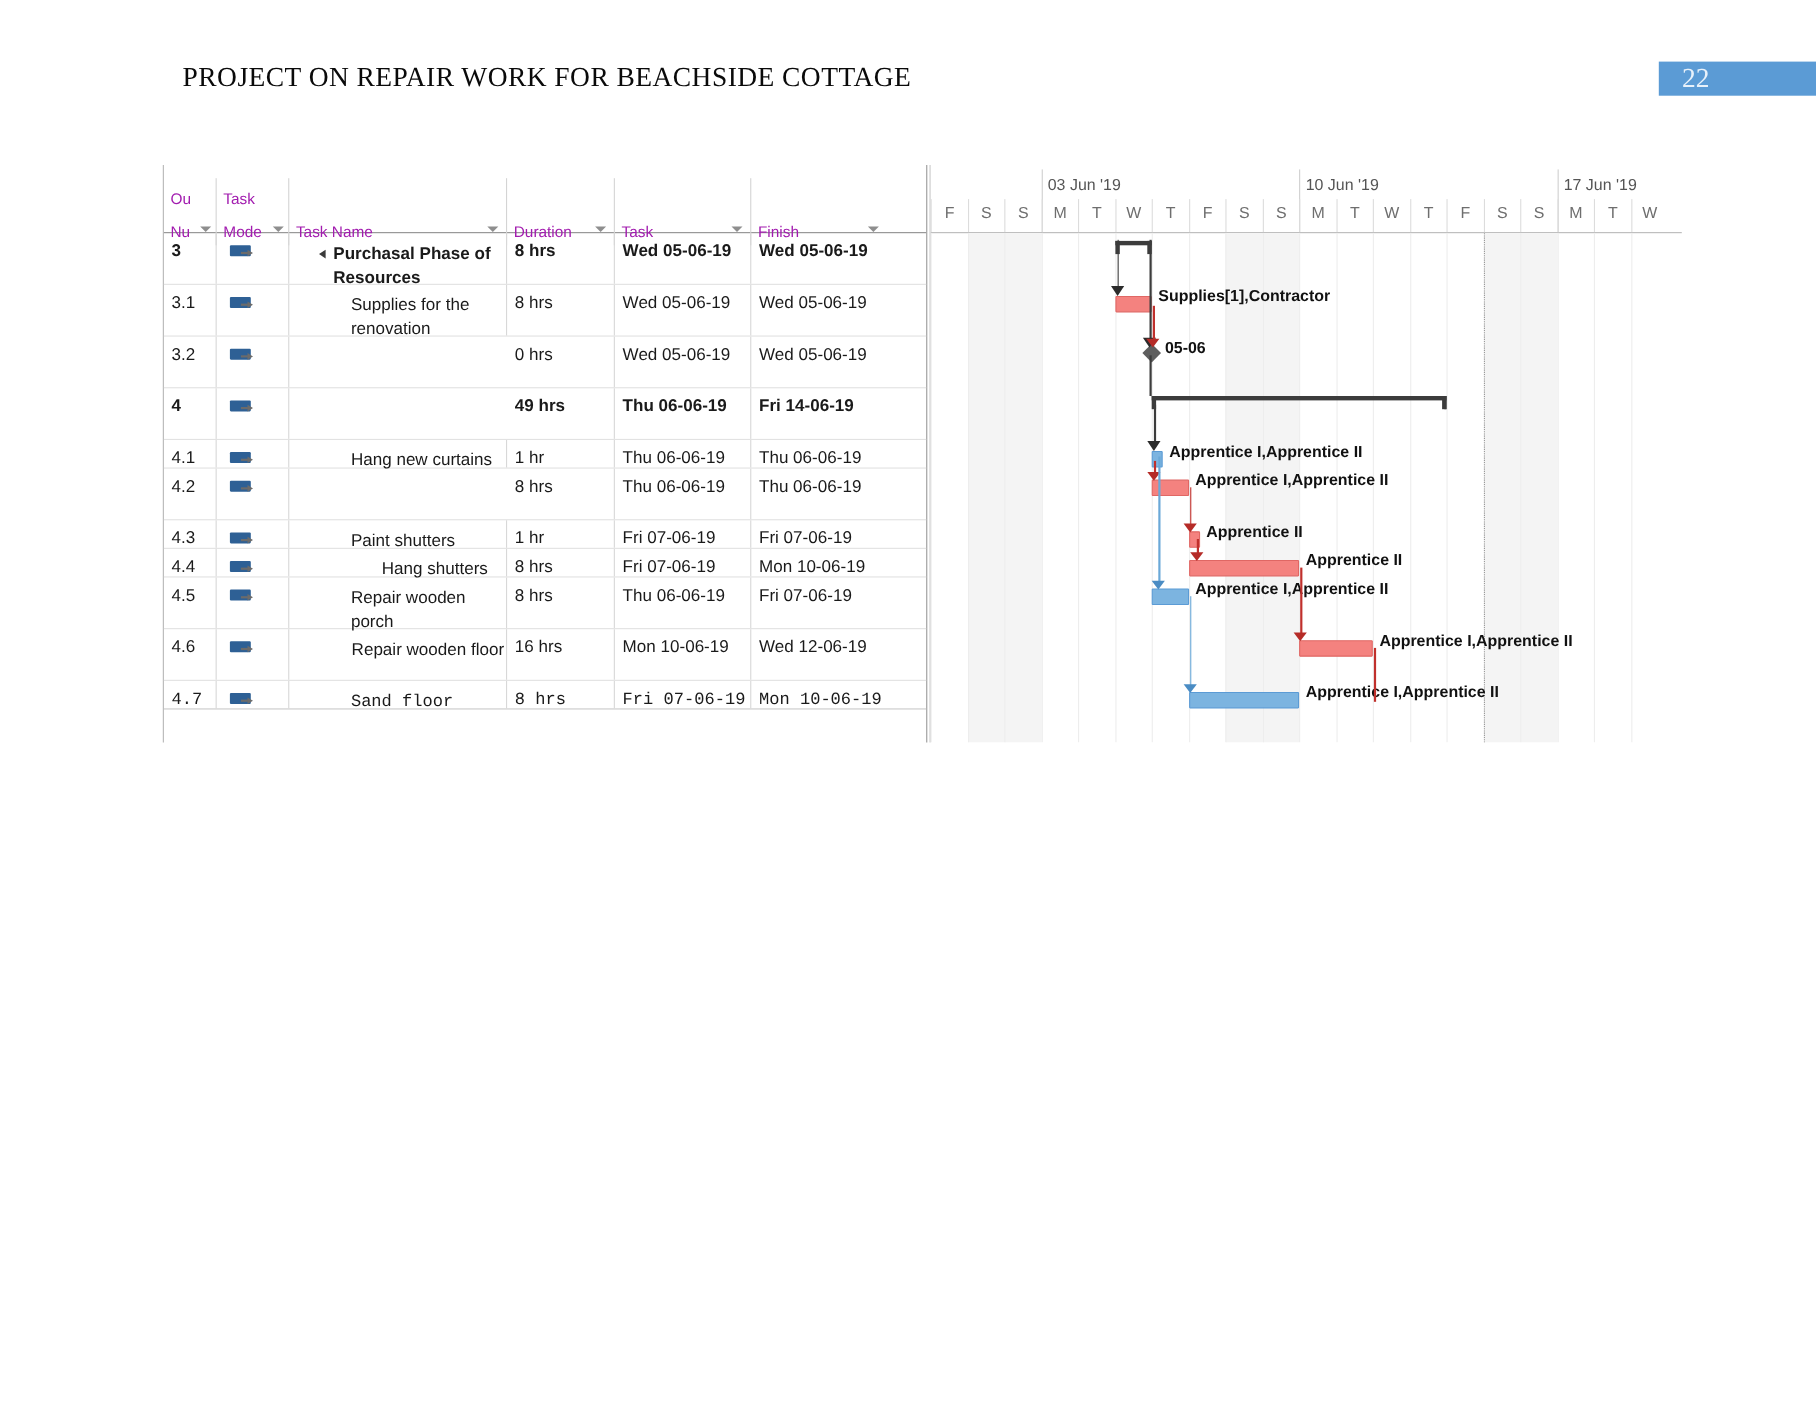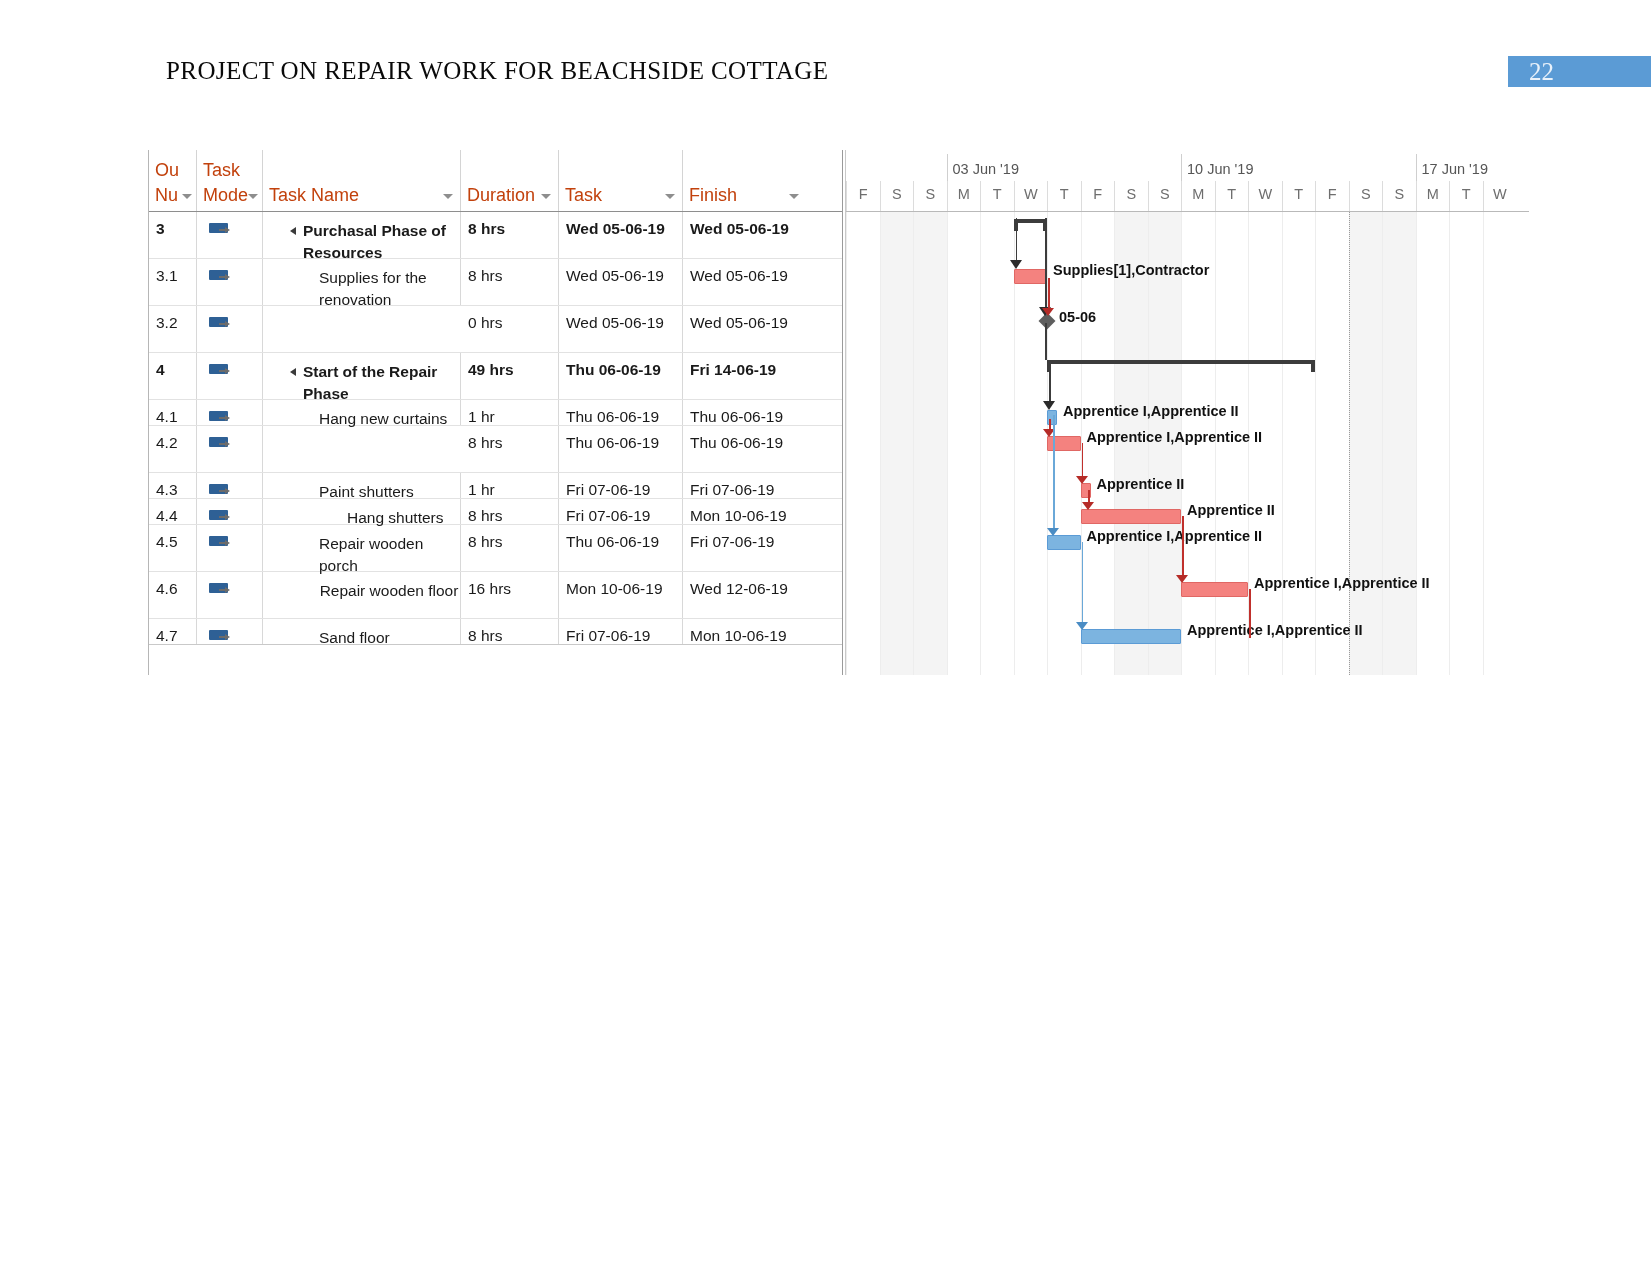--- a/index.html
+++ b/index.html
@@ -68,26 +68,26 @@
     box-sizing: border-box;
   }
   #grid-head {
     position: relative;
     height: 62px;
     border-bottom: 1px solid #8e8e8e;
     box-sizing: border-box;
   }
   .hcell {
     position: absolute;
-    top: 0;
+    top: 12px;
     height: 61px;
     border-right: 1px solid #d4d4d4;
     box-sizing: border-box;
-    color: #c2410c;
-    font-size: 18px;
+    color: #a21caf;
+    font-size: 14px;
   }
   .hcell .htxt {
     position: absolute;
     left: 6px;
     bottom: 5px;
     white-space: nowrap;
   }
   .hcell .htxt2 {
     position: absolute;
     left: 6px;
@@ -107,21 +107,21 @@
     border-left: 5px solid transparent;
     border-right: 5px solid transparent;
     border-top: 5px solid #8e8e8e;
   }
 
   .grow {
     position: relative;
     border-bottom: 1px solid #e2e2e2;
     box-sizing: border-box;
   }
-  .grow:last-child { border-bottom: 1px solid #c9c9c9; }
+  .grow:last-child { border-bottom: 1px solid #c9c9c9; font-family: Liberation Mono, monospace; }
   .gcell {
     position: absolute;
     top: 0;
     bottom: 0;
     border-right: 1px solid #e2e2e2;
     box-sizing: border-box;
     font-size: 15.5px;
     color: #1a1a1a;
     padding-top: 8px;
   }
@@ -383,24 +383,20 @@
           <div class="gcell finish">Wed 05-06-19</div>
         </div>
         <div class="grow lvl1" style="height: 47px;">
           <div class="gcell num">4</div>
           <div class="gcell mode">
             <span class="mode-icon">
               <span class="blk"></span>
               <span class="arr"></span>
               <span class="arrh"></span>
             </span>
-          </div>
-          <div class="gcell name">
-            <span class="collapse-tri"></span>
-            <span class="tname" style="width: 150px;">Start of the Repair Phase</span>
           </div>
           <div class="gcell dur">49 hrs</div>
           <div class="gcell start">Thu 06-06-19</div>
           <div class="gcell finish">Fri 14-06-19</div>
         </div>
         <div class="grow lvl2" style="height: 26px;">
           <div class="gcell num">4.1</div>
           <div class="gcell mode">
             <span class="mode-icon">
               <span class="blk"></span>

